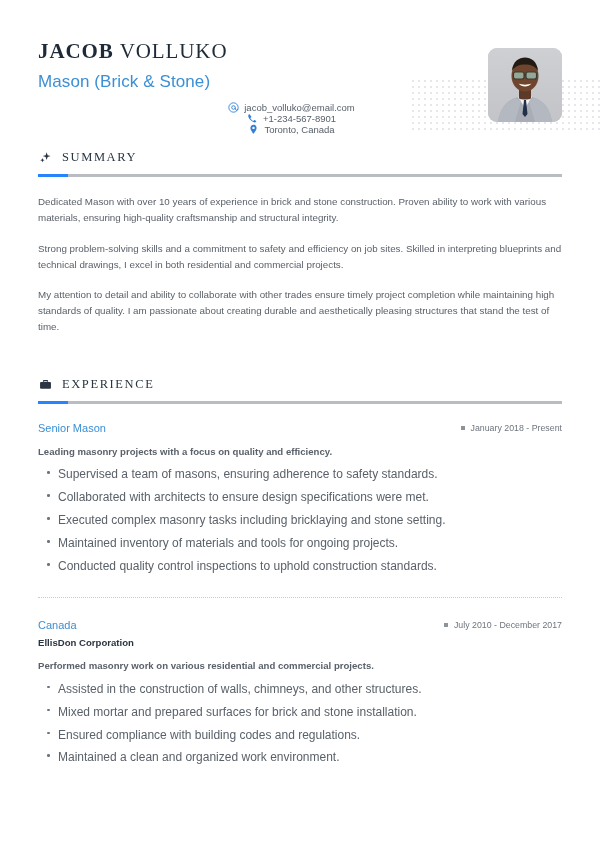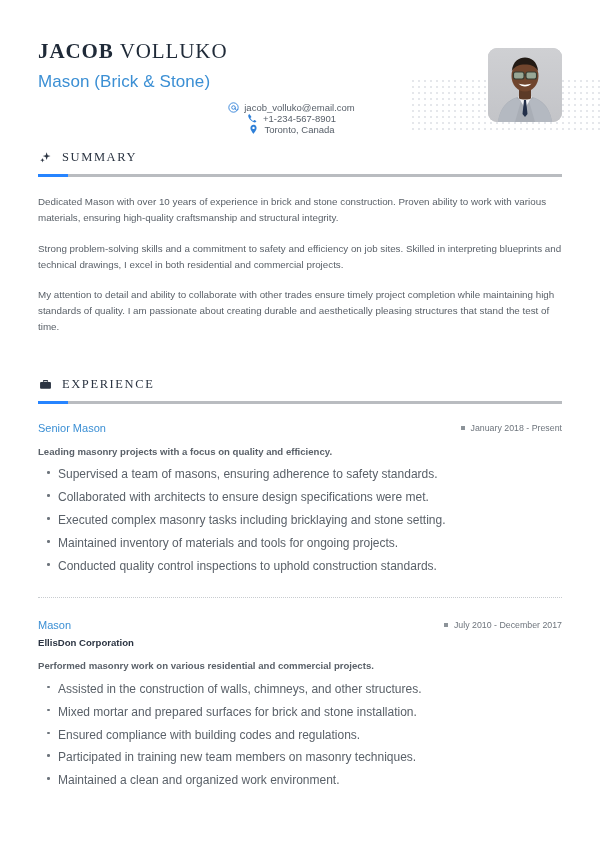--- a/index.html
+++ b/index.html
@@ -341,33 +341,32 @@
           <li>Executed complex masonry tasks including bricklaying and stone setting.</li>
           <li>Maintained inventory of materials and tools for ongoing projects.</li>
           <li>Conducted quality control inspections to uphold construction standards.</li>
         </ul>
       </div>
 
       <div class="exp-sep"></div>
 
       <div class="exp-item">
         <div class="exp-top">
-          <div class="exp-role">Mason</div>
+          <div class="exp-role">Canada</div>
           <div class="exp-date">
             <span class="sq"></span>
             <span>July 2010 - December 2017</span>
           </div>
         </div>
         <div class="exp-company">EllisDon Corporation</div>
         <div class="exp-desc">Performed masonry work on various residential and commercial projects.</div>
         <ul class="exp-bullets">
           <li>Assisted in the construction of walls, chimneys, and other structures.</li>
           <li>Mixed mortar and prepared surfaces for brick and stone installation.</li>
           <li>Ensured compliance with building codes and regulations.</li>
-          <li>Participated in training new team members on masonry techniques.</li>
           <li>Maintained a clean and organized work environment.</li>
         </ul>
       </div>
 
     </div>
   </div>
 
 </div>
 
 </body></html>

